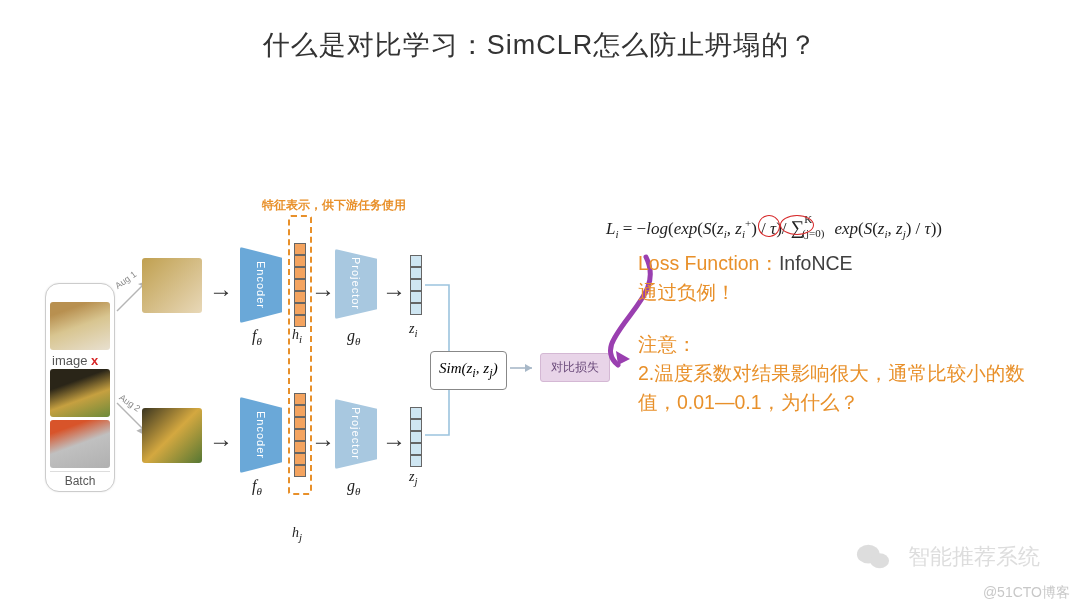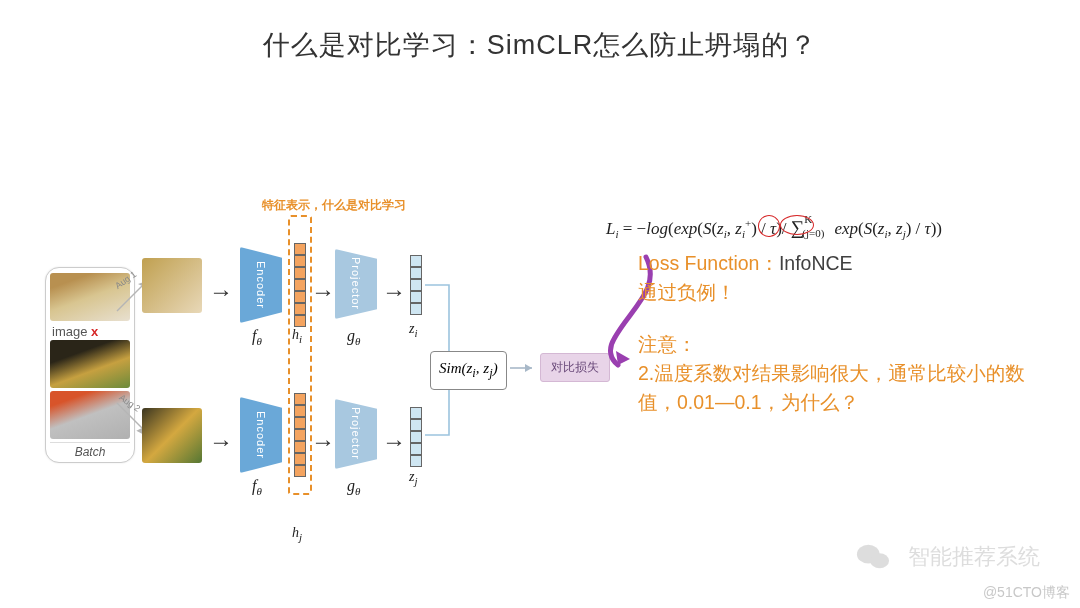--- a/index.html
+++ b/index.html
@@ -30,25 +30,25 @@
     position: absolute;
     left: 30px;
     top: 140px;
     width: 580px;
     height: 350px;
   }
 
   .batch-group {
     position: absolute;
     left: 15px;
-    top: 64px;
-    width: 90px;
+    top: 80px;
+    width: 70px;
     border: 1px solid #ccc;
     border-radius: 14px;
-    padding: 5px 4px 3px 4px;
+    padding: 18px 4px 3px 4px;
     background: #fff;
     box-shadow: 0 0 2px rgba(0,0,0,.1);
   }
   .batch-img {
     width: 100%;
     height: 48px;
     border-radius: 3px;
     margin-bottom: 3px;
   }
   .batch-img.dog { background: linear-gradient(160deg,#b89050 20%,#d8c590 50%,#e8e0d0 100%); }
@@ -56,21 +56,20 @@
   .batch-img.bird { background: linear-gradient(160deg,#d8542a 20%,#c0c0c0 50%,#b0b0b0 100%); }
   .image-x { font-size: 13px; color:#555; margin: 1px 0 1px 2px; }
   .image-x b { color:#d62728; font-style: normal; font-weight: bold; }
   .batch-label {
     text-align: center;
     border-top: 1px solid #ddd;
     font-size: 12px;
     color: #555;
     padding-top: 2px;
     margin-top: 0;
-    font-style: italic;
   }
 
   .aug-img {
     position: absolute;
     width: 60px;
     height: 55px;
     border-radius: 3px;
   }
   .aug-img.top { left: 112px; top: 55px; background: linear-gradient(135deg,#c0a050,#e8d8b8); }
   .aug-img.bot { left: 112px; top: 205px; background: linear-gradient(135deg,#3a3520,#d4a840,#557733); }
@@ -238,21 +237,21 @@
 </style>
 </head>
 <body>
 
 <div class="title">什么是对比学习：SimCLR怎么防止坍塌的？</div>
 
 <div class="main">
 
   <div class="diagram">
 
-    <div class="orange-caption" style="left:232px; top:-6px;">特征表示，什么是对比学习</div>
+    <div class="orange-caption" style="left:232px; top:-6px;">特征表示，供下游任务使用</div>
     <div class="dashed-box" style="left:258px; top:12px; width:24px; height:280px;"></div>
 
     <div class="batch-group">
       <div class="batch-img dog"></div>
       <div class="image-x">
         <span>image</span> <b>x</b>
       </div>
       <div class="batch-img puppy"></div>
       <div class="batch-img bird"></div>
       <div class="batch-label">Batch</div>

